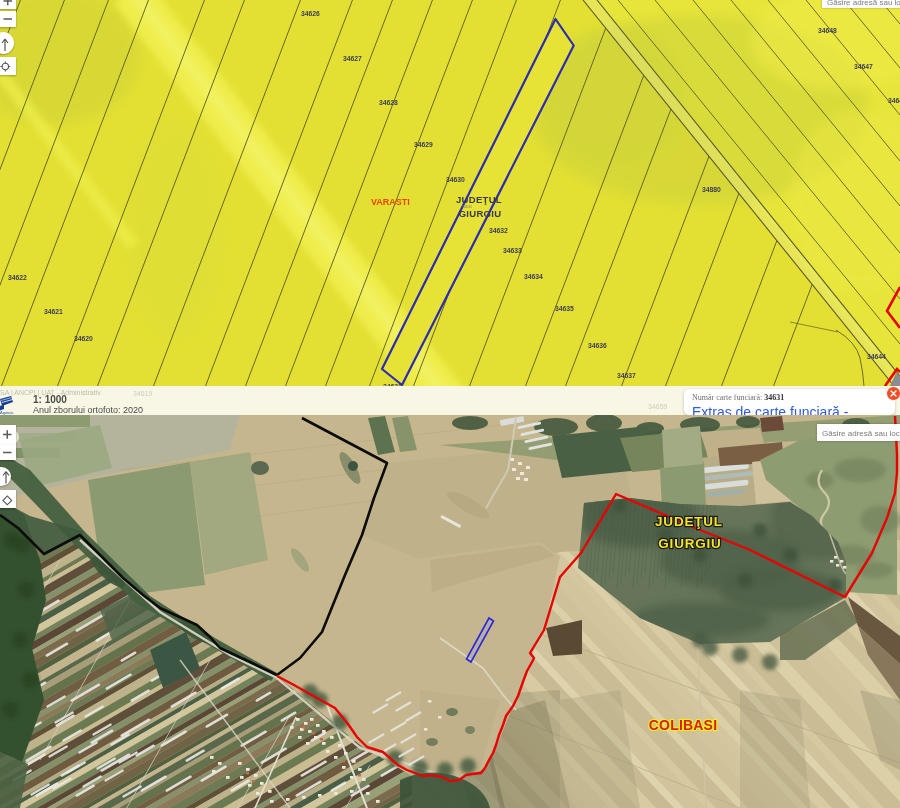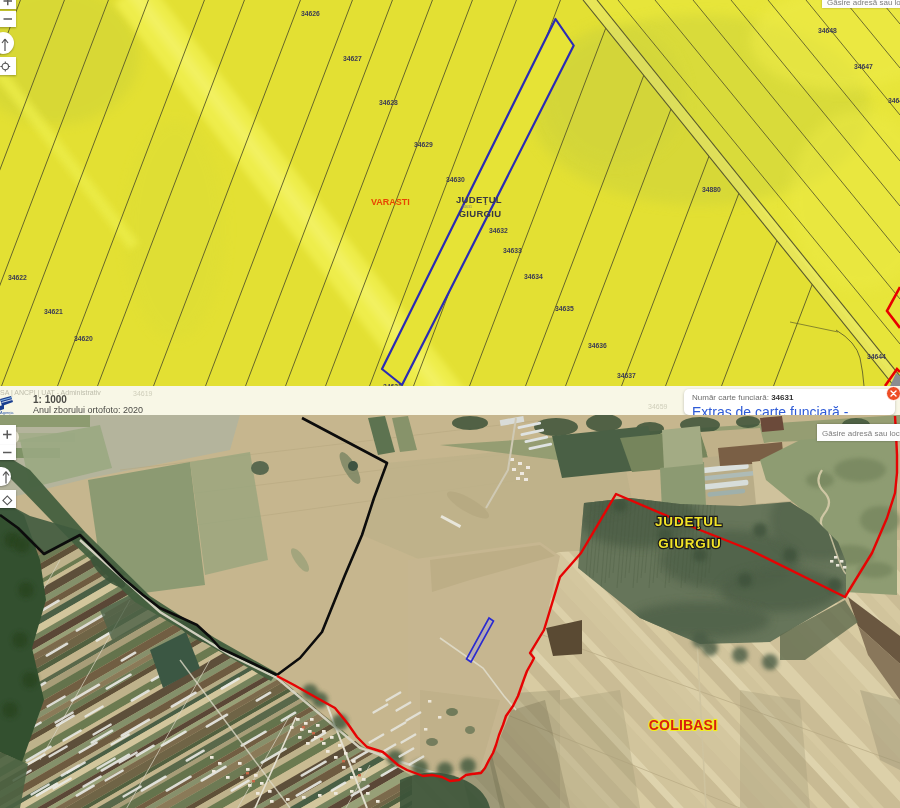--- a/index.html
+++ b/index.html
@@ -116,21 +116,21 @@
 <svg class="abs" style="left:0px;top:396" width="14" height="19" viewBox="0 0 14 19">
  <path d="M0,3 L11,0 L13,6 L2,10 Z" fill="#1b3f8f"></path>
  <path d="M1,4.5 L12,1.5" stroke="#7fb2e5" stroke-width="1.2"></path>
  <path d="M1.6,6.5 L12.6,3.5" stroke="#fff" stroke-width="0.8"></path>
  <path d="M0,10 L4,8.6 L4,13 L0,14.6 Z" fill="#1b3f8f"></path>
  <text x="0" y="18" font-size="4" fill="#2a56a8">Agenția</text>
 </svg>
 <div class="abs" style="left:33px;top:393.5px;font-size:10px;font-weight:bold;color:#4b4b46;">1: 1000</div>
 <div class="abs" style="left:33px;top:404.5px;font-size:9px;font-weight:normal;color:#4b4b46;">Anul zborului ortofoto: 2020</div>
 <div class="abs" style="left:684px;top:389px;width:211px;height:26px;background:#fff;border-radius:5px;box-shadow:0 1px 3px rgba(0,0,0,0.25);"></div>
-<div class="abs" style="left:692px;top:392.5px;font-size:8px;color:#6e6e6e;">Număr carte funciară: <span style="color:#323232;font-weight:bold;">34631</span></div>
+<div class="abs" style="left:692px;top:392.5px;font-size:8px;color:#6e6e6e;font-family:Liberation Serif, serif;">Număr carte funciară: <span style="color:#323232;font-weight:bold;">34631</span></div>
 <div class="abs" style="left:692px;top:404px;font-size:14px;color:#2e5bd7;text-decoration:underline;">Extras de carte funciară - ePayment</div>
 <div class="abs" style="left:885.5px;top:386px;width:15px;height:15px;border-radius:50%;background:#ee4d26;border:1px solid #fff;box-sizing:border-box;"></div>
 <svg class="abs" style="left:885.5px;top:386" width="15" height="15" viewBox="0 0 15 15">
       <path d="M5,5 L10,10 M10,5 L5,10" stroke="#fff" stroke-width="1.4" stroke-linecap="round"></path>
     </svg>
 
 <svg class="abs" style="left:0px;top:415" width="900" height="393" viewBox="0 415 900 393">
 <defs>
 <filter id="s4" x="-40%" y="-40%" width="180%" height="180%">
           <feGaussianBlur stdDeviation="4"></feGaussianBlur>

